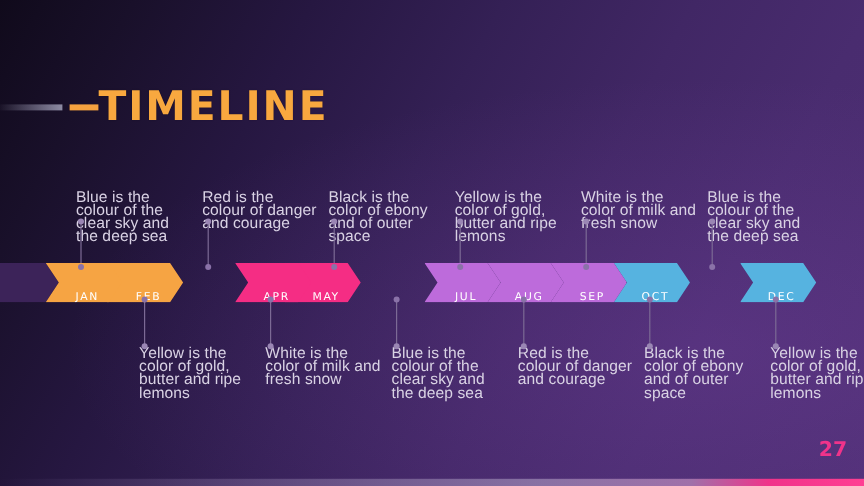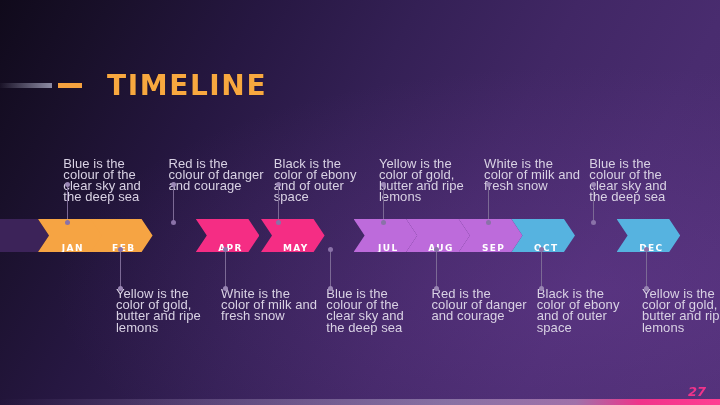--- a/index.html
+++ b/index.html
@@ -39,22 +39,22 @@
   }
   .bar-grey{
     width:52px; height:5px;
     background:linear-gradient(90deg, rgba(120,118,140,.05) 0%, #8d8ba3 100%);
   }
   .bar-orange{
     width:24px; height:5px; margin-left:6px;
     background:#f5a23f;
   }
   .title-text{
-    margin-left:25px;
-    font-size:28px;
+    margin-left:0;
+    font-size:34px;
     font-weight:bold;
     letter-spacing:1.6px;
     color:#f8a83f;
     font-family:"DejaVu Sans", sans-serif;
     text-shadow:0 0 1px rgba(0,0,0,.35);
   }
 
   
   #bar{
     position:absolute;
@@ -64,21 +64,21 @@
     z-index:3;
   }
   .seg{
     position:absolute;
     top:0; height:33px;
     display:flex; align-items:center; justify-content:center;
     clip-path:polygon(0 0, calc(100% - 11px) 0, 100% 50%, calc(100% - 11px) 100%, 0 100%, 11px 50%);
   }
   .seg .lbl{
     font-size:9px;
-    font-weight:bold;
+    font-weight:normal;
     letter-spacing:1.4px;
     color:#ffffff;
     font-family:"DejaVu Sans", sans-serif;
     transform:translateX(3px);
     margin-top:24px;
   }
 
   
   .note{
     position:absolute;
@@ -106,24 +106,23 @@
     background:#9a86b4;
     z-index:3;
   }
   .dot.on-bar{
     background:#8a72a8;
   }
 
   
   #pageno{
     position:absolute;
-    right:14px; bottom:6px;
-    font-size:13px;
+    right:14px; bottom:20px;
+    font-size:17px;
     font-weight:bold;
-    font-style:italic;
     color:#f0338a;
     font-family:"DejaVu Sans", sans-serif;
     z-index:4;
   }
   #footbar{
     position:absolute;
     left:0; bottom:0;
     width:720px; height:6px;
     z-index:4;
     background:linear-gradient(90deg,
@@ -159,21 +158,21 @@
       <div class="seg" style="left: 0px; width: 49px; background: rgb(60, 35, 89); clip-path: polygon(0px 0px, calc(100% - 11px) 0px, 100% 50%, calc(100% - 11px) 100%, 0px 100%); z-index: 1;"></div>
       <div class="seg" style="left: 38px; width: 63.6px; background: rgb(246, 164, 67); z-index: 22;">
         <span class="lbl">JAN</span>
       </div>
       <div class="seg" style="left: 89px; width: 63.6px; background: rgb(246, 164, 67); z-index: 21;">
         <span class="lbl">FEB</span>
       </div>
       <div class="seg" style="left: 195.8px; width: 63.6px; background: rgb(245, 45, 132); z-index: 19;">
         <span class="lbl">APR</span>
       </div>
-      <div class="seg" style="left: 261px; width: 63.6px; background: rgb(245, 45, 132); z-index: 18;">
+      <div class="seg" style="left: 237px; width: 63.6px; background: rgb(245, 45, 132); z-index: 18;">
         <span class="lbl">MAY</span>
       </div>
       <div class="seg" style="left: 353.6px; width: 63.6px; background: rgb(189, 107, 219); z-index: 16;">
         <span class="lbl">JUL</span>
       </div>
       <div class="seg" style="left: 406.2px; width: 63.6px; background: rgb(189, 107, 219); z-index: 15; text-align: right;">
         <span class="lbl">AUG</span>
       </div>
       <div class="seg" style="left: 458.8px; width: 63.6px; background: rgb(189, 107, 219); z-index: 14;">
         <span class="lbl">SEP</span>

